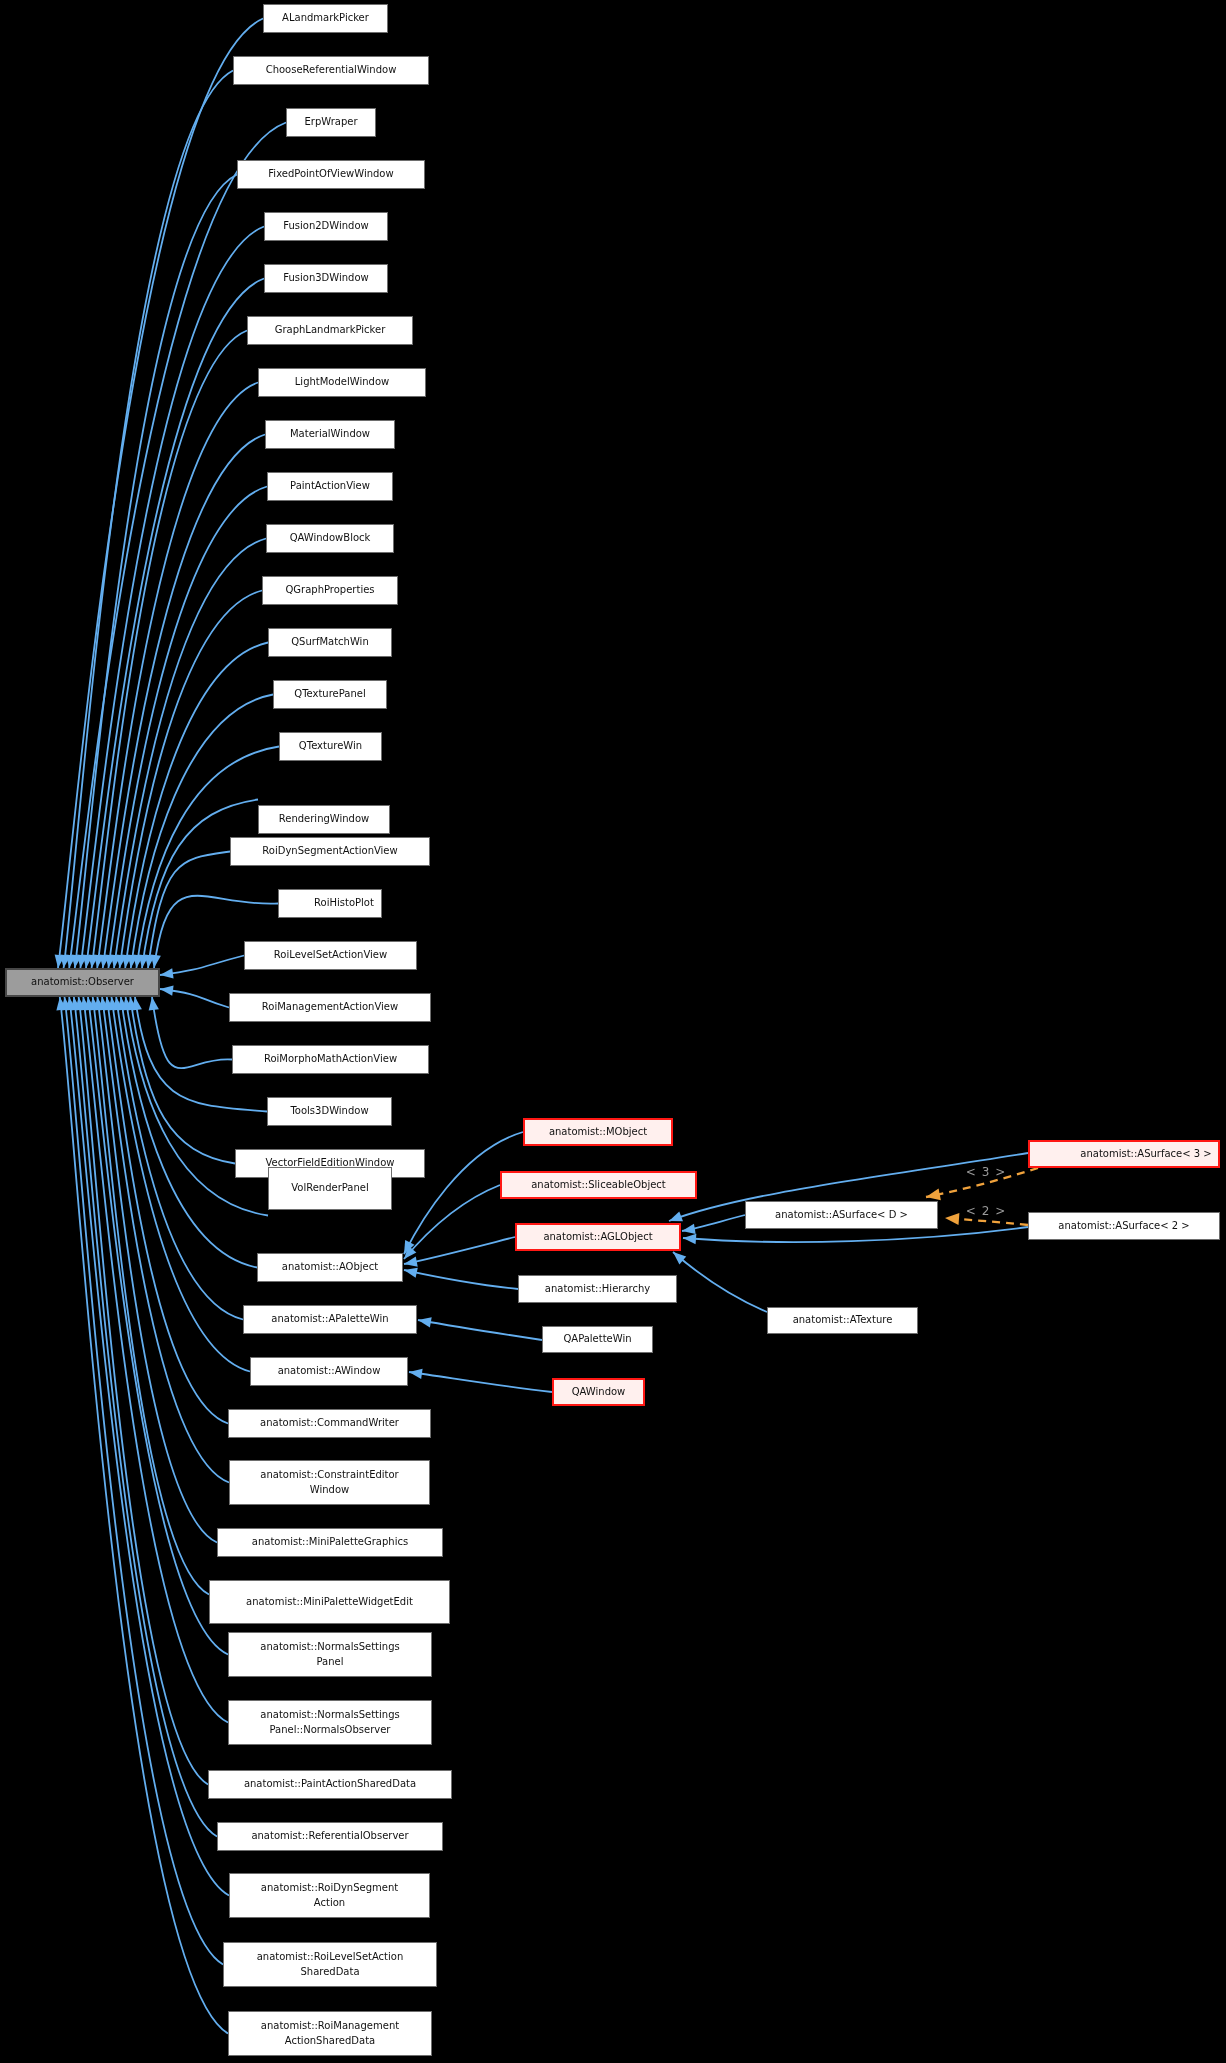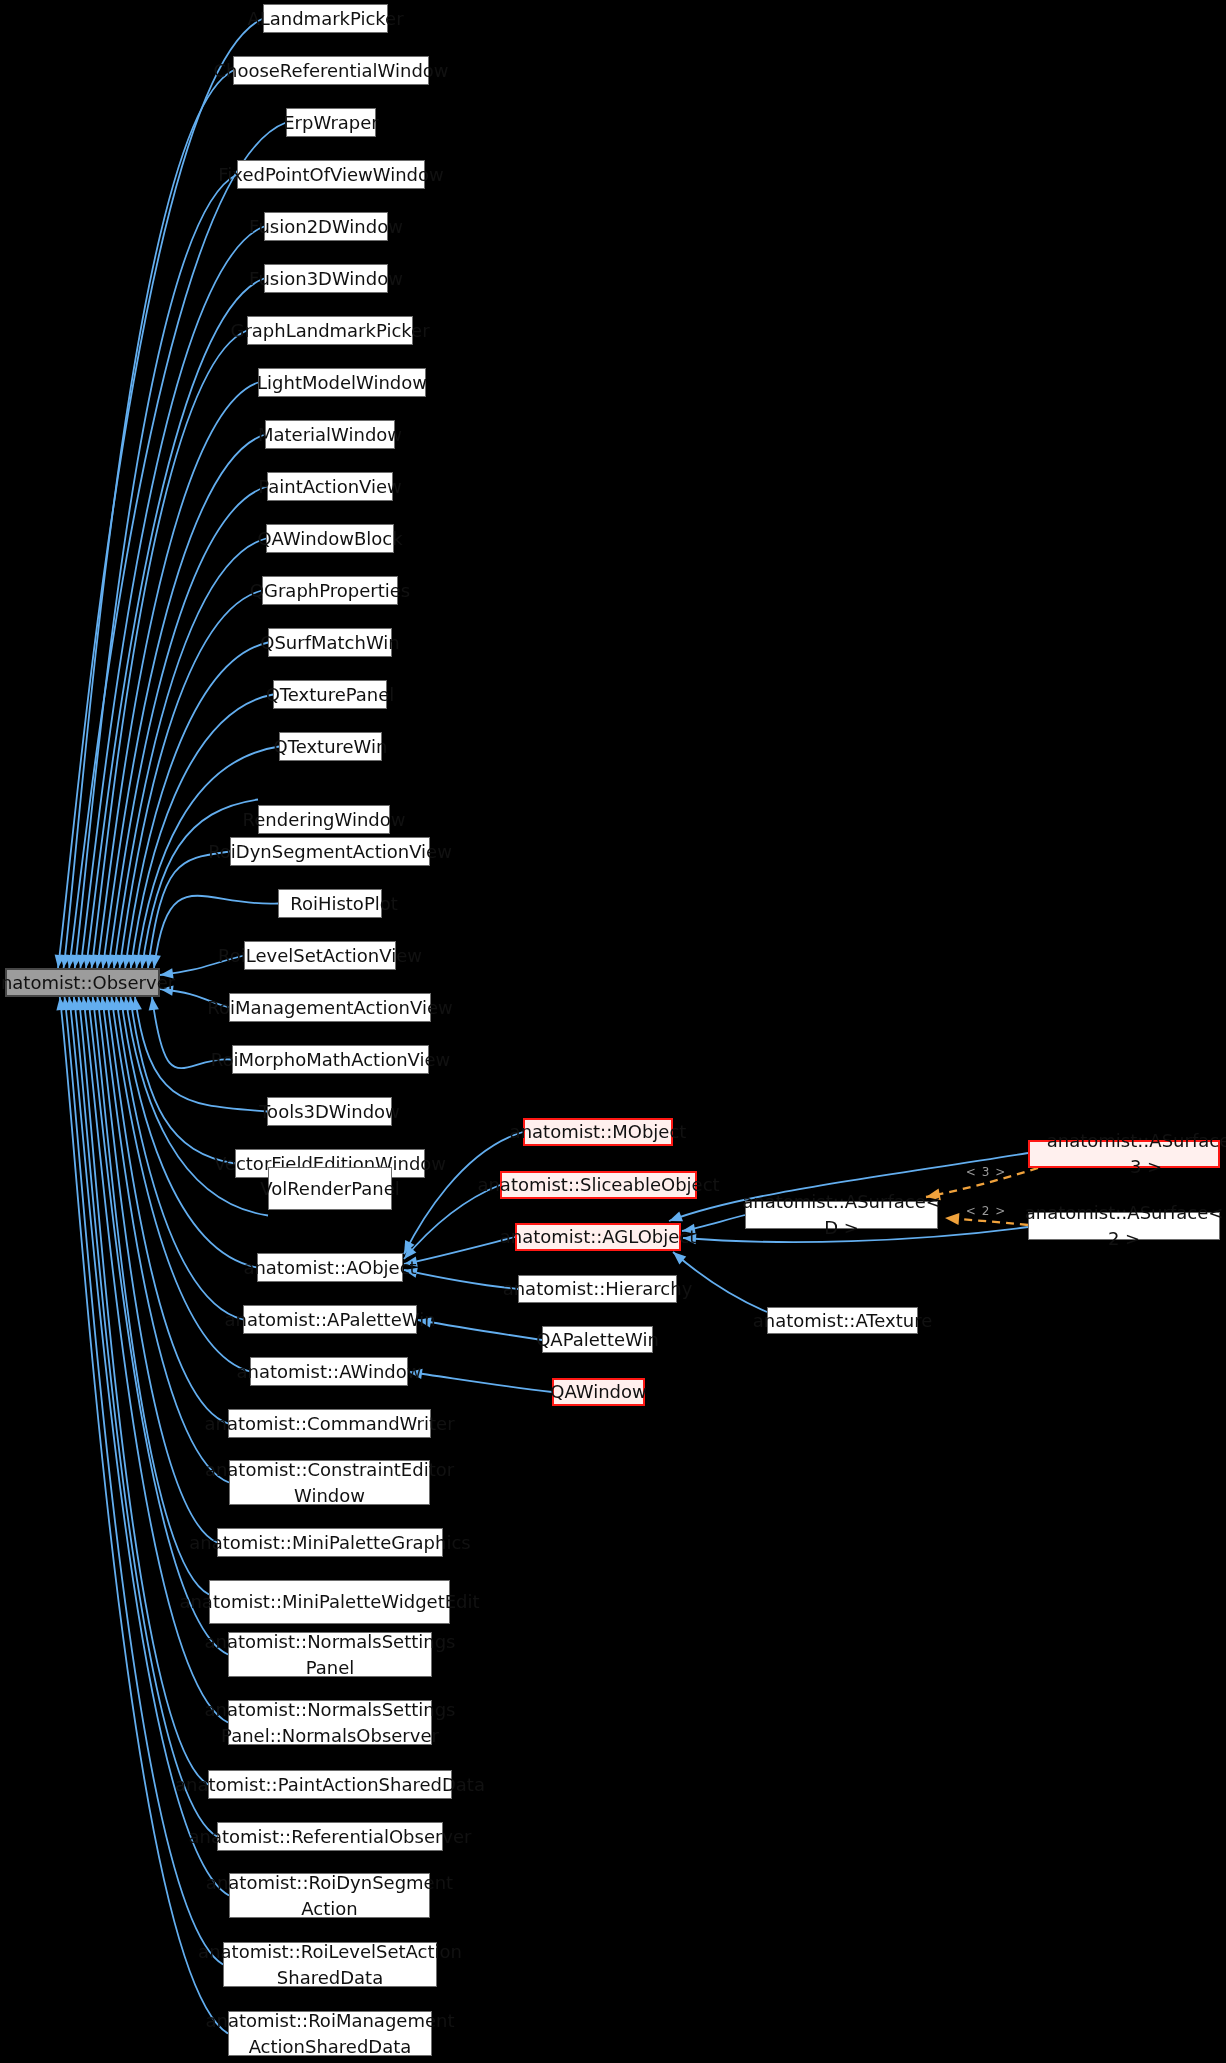--- a/index.html
+++ b/index.html
@@ -4,21 +4,21 @@
 <style>
   html,body{margin:0;padding:0;background:#000;}
   #canvas{
     position:relative;width:1226px;height:2063px;background:var(--bg,#000);
     overflow:hidden;font-family:"DejaVu Sans",sans-serif;
   }
   #edges{position:absolute;left:0;top:0;}
   .node{
     position:absolute;box-sizing:border-box;display:flex;align-items:center;justify-content:center;
     text-align:center;background:var(--node-fill,#fff);border:1.5px solid var(--node-border,#6e6e6e);
-    color:var(--node-text,#111);font-size:18px;line-height:1.42;white-space:pre-line;cursor:pointer;
+    color:var(--node-text,#111);font-size:10px;line-height:1.42;white-space:pre-line;cursor:pointer;
   }
   .node.truncated{border:2px solid var(--trunc-border,#ff1814);background:var(--trunc-fill,#fff0ee);}
   .node.root{background:var(--root-fill,#9c9c9c);border:2px solid var(--root-border,#474747);cursor:default;}
   .edge-label{
     position:absolute;transform:translate(-50%,-50%);font-size:12px;
     color:var(--label-gray,#9a9a9a);white-space:nowrap;letter-spacing:1px;
   }
 </style>
 </head>
 <body>
@@ -140,21 +140,21 @@
     <div class="node" style="left: 265px; top: 420px; width: 130px; height: 29px;">MaterialWindow</div>
     <div class="node" style="left: 267px; top: 472px; width: 126px; height: 29px;">PaintActionView</div>
     <div class="node" style="left: 266px; top: 524px; width: 128px; height: 29px;">QAWindowBlock</div>
     <div class="node" style="left: 262px; top: 576px; width: 136px; height: 29px;">QGraphProperties</div>
     <div class="node" style="left: 268px; top: 628px; width: 124px; height: 29px;">QSurfMatchWin</div>
     <div class="node" style="left: 273px; top: 680px; width: 114px; height: 29px;">QTexturePanel</div>
     <div class="node" style="left: 279px; top: 732px; width: 103px; height: 29px;">QTextureWin</div>
     <div class="node" style="left: 258px; top: 785px; width: 132px; height: 29px; margin-top: 20px;">RenderingWindow</div>
     <div class="node" style="left: 230px; top: 837px; width: 200px; height: 29px;">RoiDynSegmentActionView</div>
     <div class="node" style="left: 278px; top: 889px; width: 104px; height: 29px; padding-left: 28px;">RoiHistoPlot</div>
-    <div class="node" style="left: 244px; top: 941px; width: 152px; height: 29px;">RoiLevelSetActionView</div>
+    <div class="node" style="left: 244px; top: 941px; width: 173px; height: 29px;">RoiLevelSetActionView</div>
     <div class="node" style="left: 229px; top: 993px; width: 202px; height: 29px;">RoiManagementActionView</div>
     <div class="node" style="left: 232px; top: 1045px; width: 197px; height: 29px;">RoiMorphoMathActionView</div>
     <div class="node" style="left: 267px; top: 1097px; width: 125px; height: 29px;">Tools3DWindow</div>
     <div class="node" style="left: 235px; top: 1149px; width: 190px; height: 29px;">VectorFieldEditionWindow</div>
     <div class="node" style="left: 268px; top: 1167px; width: 124px; height: 43px; text-align: right;">VolRenderPanel</div>
     <div class="node" style="left: 257px; top: 1253px; width: 146px; height: 29px;">anatomist::AObject</div>
     <div class="node" style="left: 243px; top: 1305px; width: 174px; height: 29px;">anatomist::APaletteWin</div>
     <div class="node" style="left: 250px; top: 1357px; width: 158px; height: 29px;">anatomist::AWindow</div>
     <div class="node" style="left: 228px; top: 1409px; width: 203px; height: 29px;">anatomist::CommandWriter</div>
     <div class="node" style="left: 229px; top: 1460px; width: 201px; height: 45px;">anatomist::ConstraintEditor

